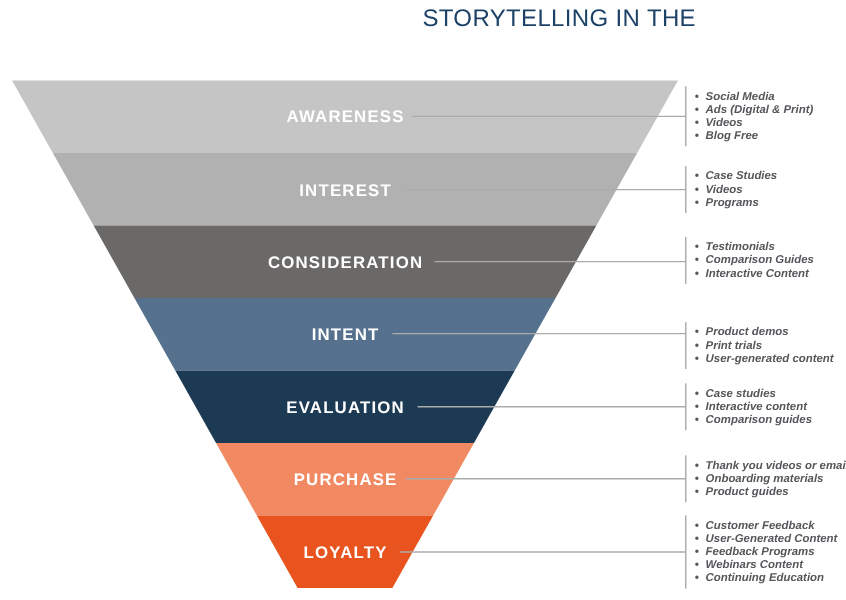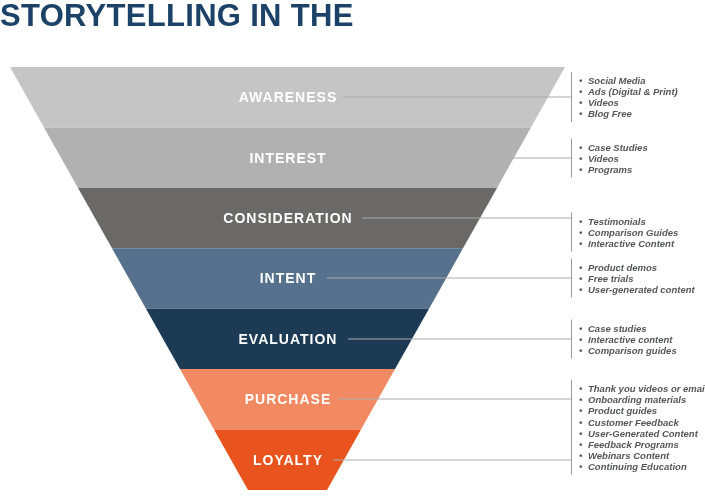--- a/index.html
+++ b/index.html
@@ -12,24 +12,24 @@
     height: 500px;
     background: #ffffff;
     overflow: hidden;
   }
 
   .title {
     position: absolute;
     top: 3px;
     left: 0;
     width: 580px;
-    text-align: left;
+    text-align: right;
     color: #1c4268;
-    font-weight: bold;
-    font-size: 31px;
+    font-weight: normal;
+    font-size: 20px;
     line-height: 26px;
     letter-spacing: 0.3px;
   }
 
   .funnel-svg {
     position: absolute;
     top: 0;
     left: 0;
   }
 
@@ -113,53 +113,53 @@
   </div>
 
   <div class="bullet-group" style="top:158px">
     <ul>
       <li>Case Studies</li>
       <li>Videos</li>
       <li>Programs</li>
     </ul>
   </div>
 
-  <div class="bullet-group" style="top:232px">
+  <div class="bullet-group" style="top:217px">
     <ul>
       <li>Testimonials</li>
       <li>Comparison Guides</li>
       <li>Interactive Content</li>
     </ul>
   </div>
 
-  <div class="bullet-group" style="top:278px">
+  <div class="bullet-group" style="top:288px">
     <ul>
       <li>Product demos</li>
-      <li>Free trials</li>
+      <li>Print trials</li>
       <li>User-generated content</li>
     </ul>
   </div>
 
   <div class="bullet-group" style="top:339px">
     <ul>
       <li>Case studies</li>
       <li>Interactive content</li>
       <li>Comparison guides</li>
     </ul>
   </div>
 
   <div class="bullet-group" style="top:399px">
     <ul>
       <li>Thank you videos or emails</li>
       <li>Onboarding materials</li>
       <li>Product guides</li>
     </ul>
   </div>
 
-  <div class="bullet-group" style="top:444px">
+  <div class="bullet-group" style="top:460px">
     <ul>
       <li>Customer Feedback</li>
       <li>User-Generated Content</li>
       <li>Feedback Programs</li>
       <li>Webinars Content</li>
       <li>Continuing Education</li>
     </ul>
   </div>
 
 </div>

